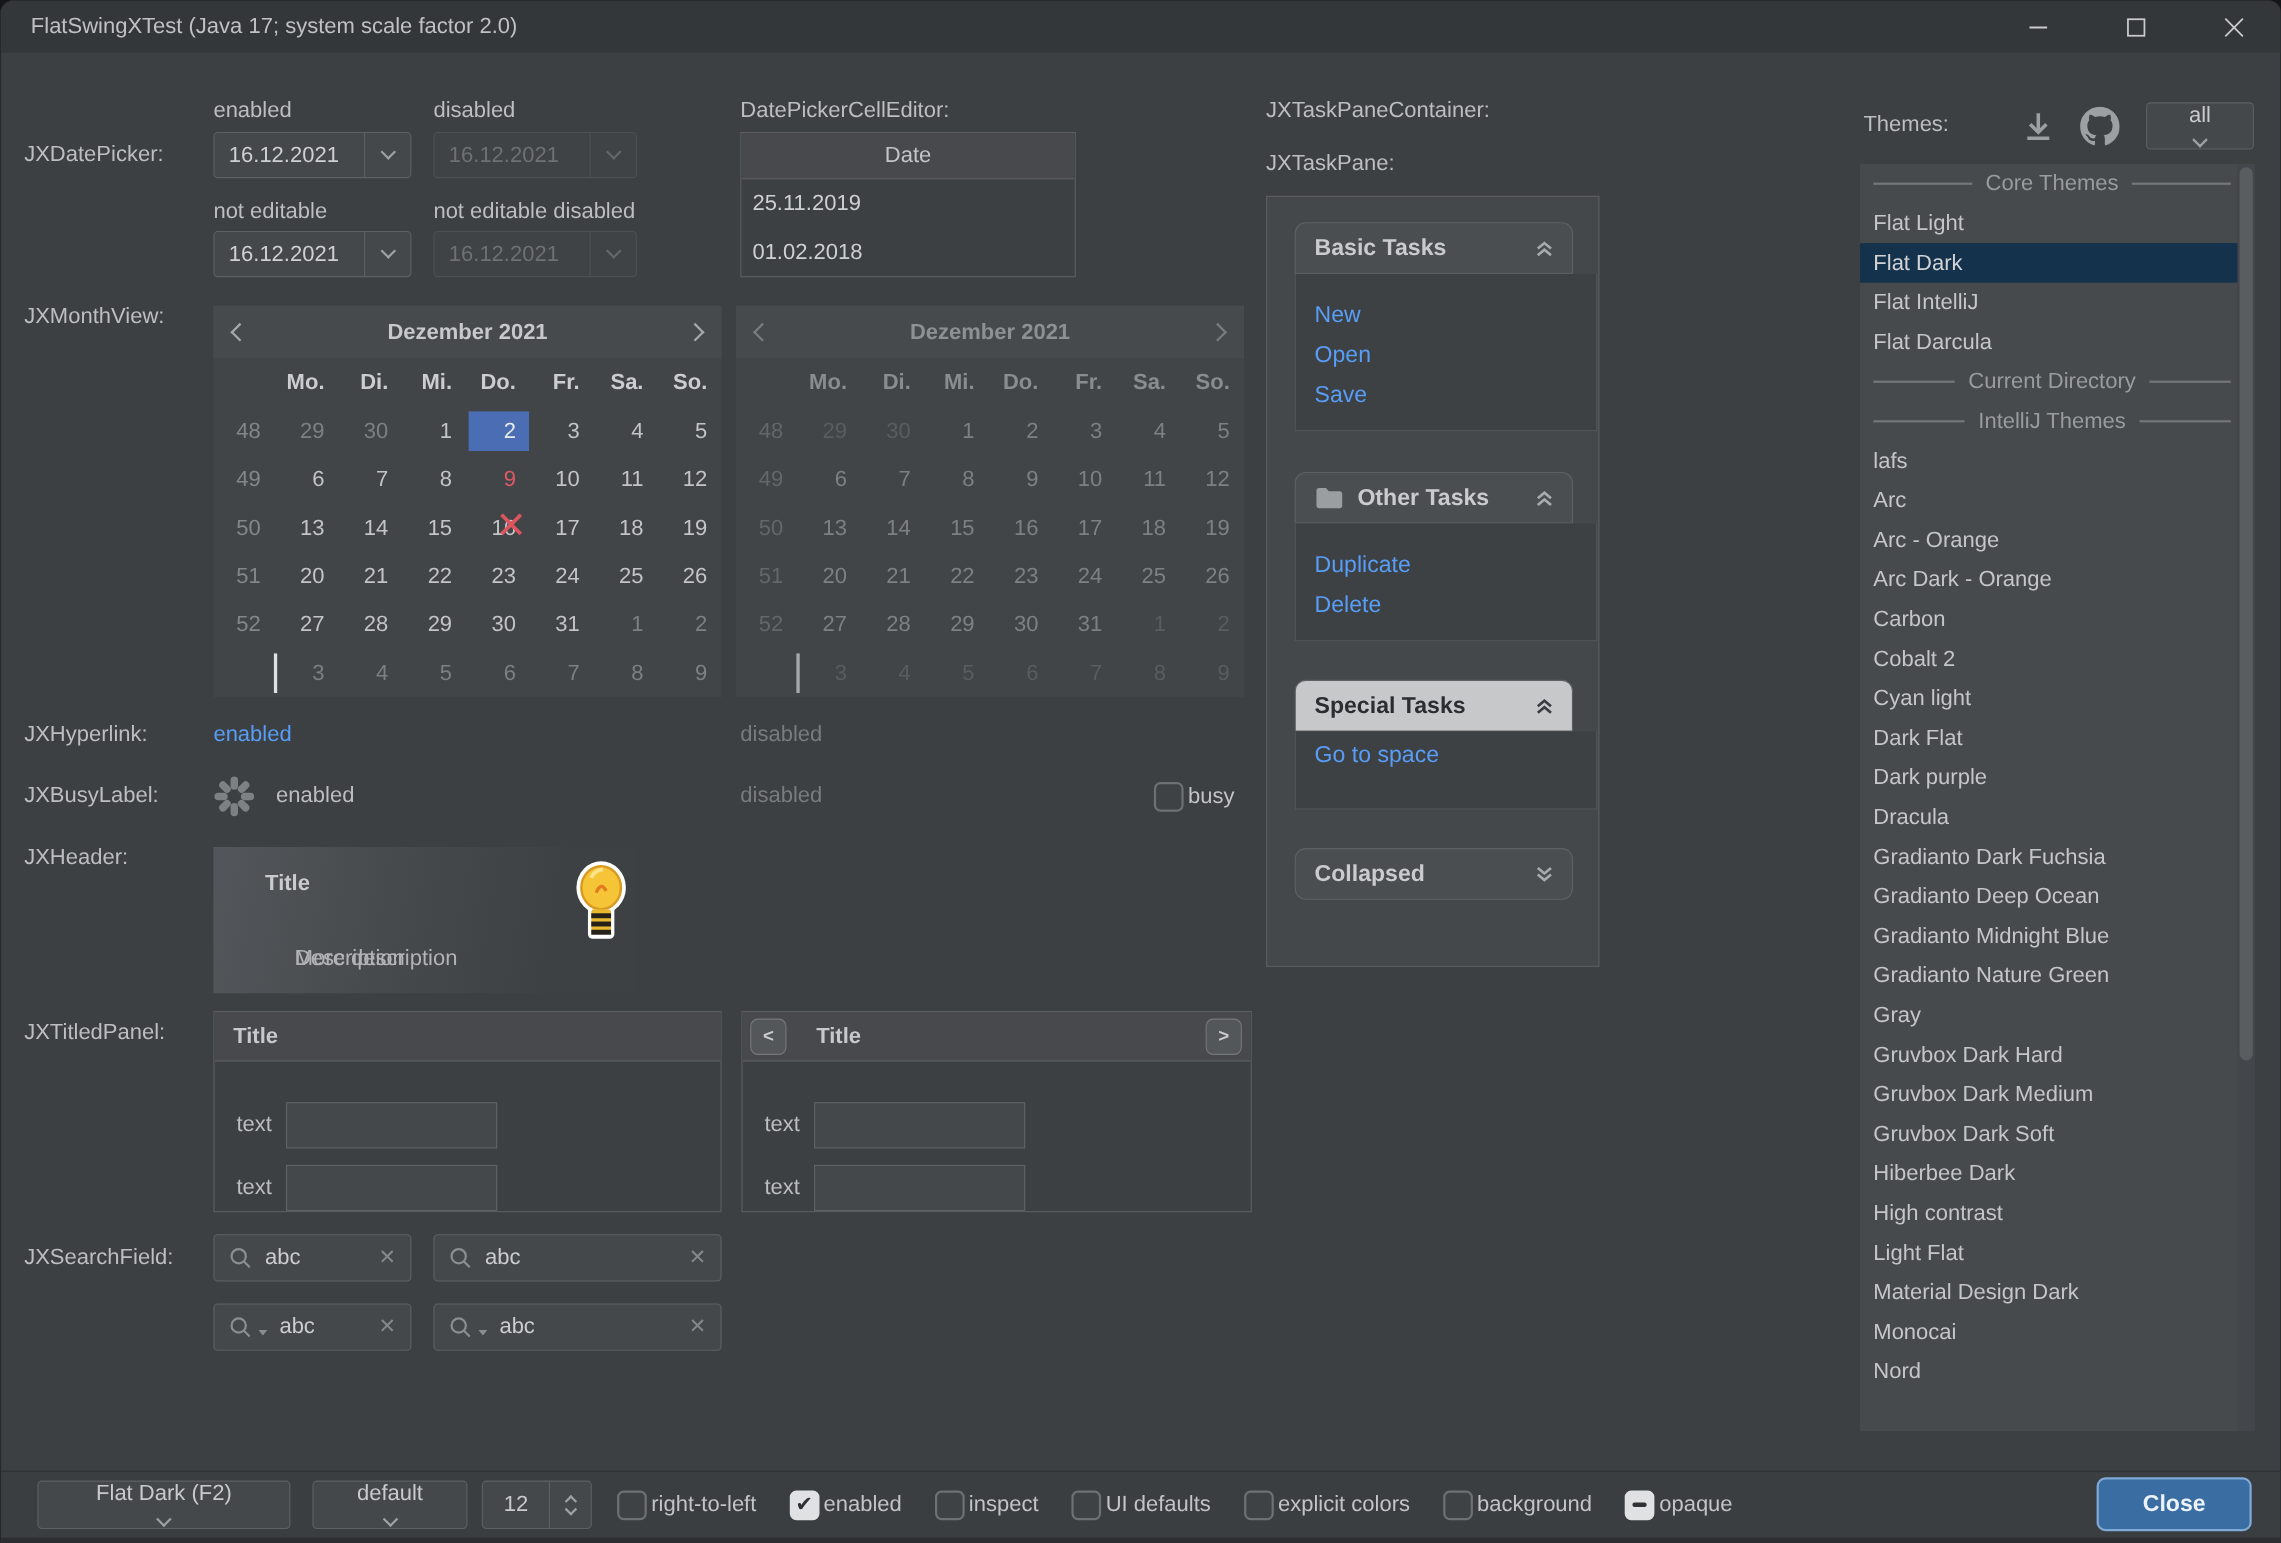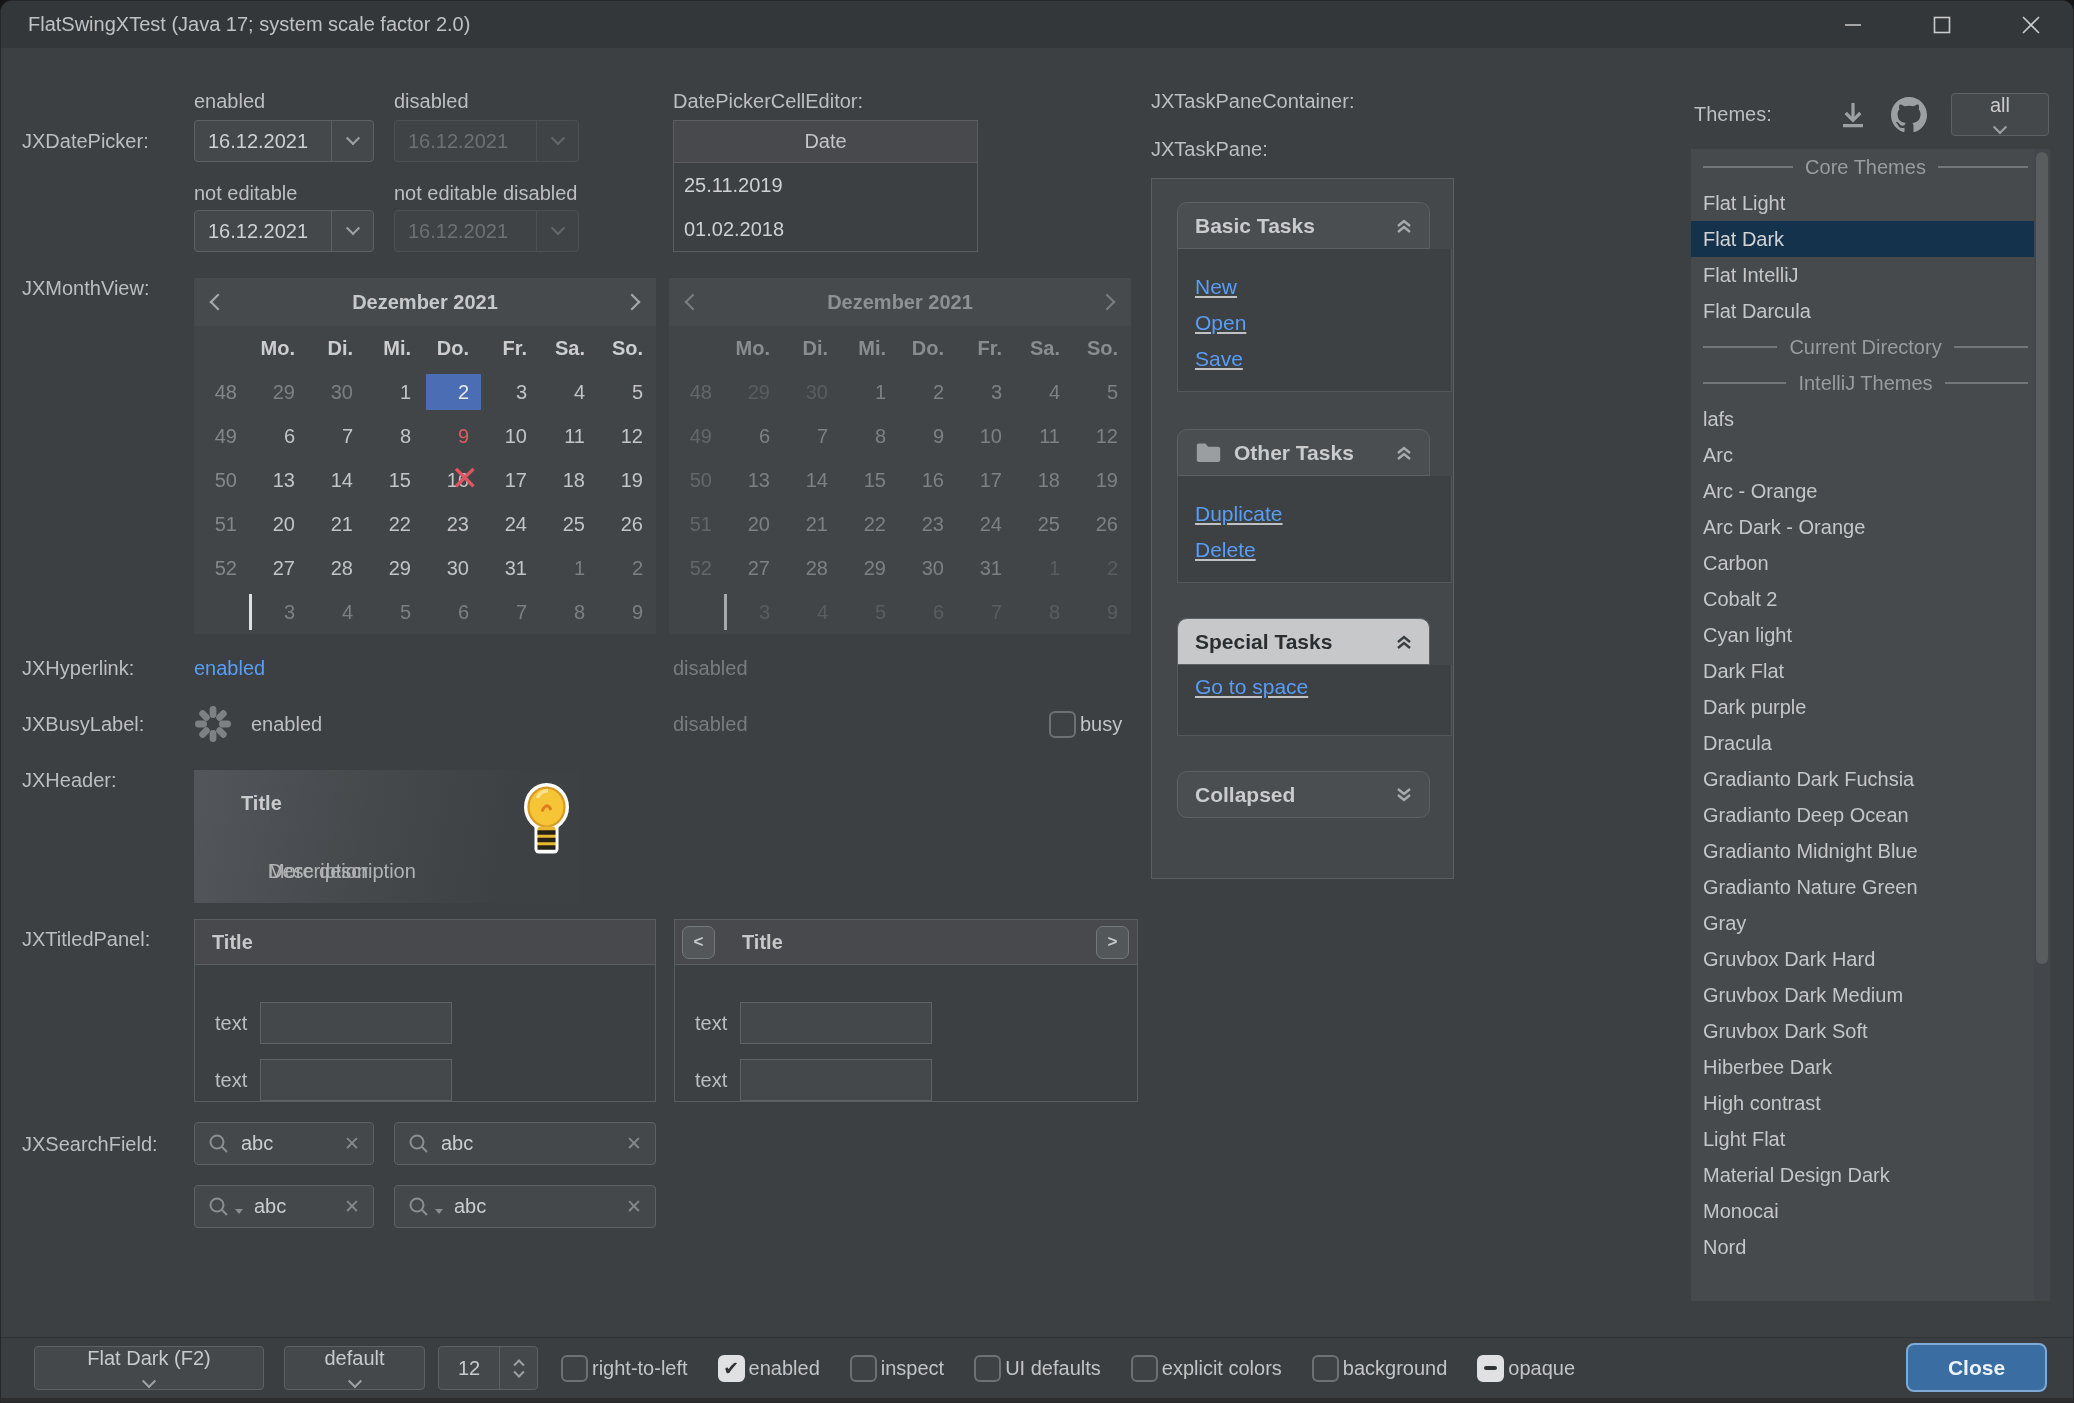--- a/index.html
+++ b/index.html
@@ -95,21 +95,21 @@
   .sf .val { flex:1; color:#CBCDCF; }
   .sf .clear { color:#85888A; font-size:19px; }
   .sf .dd { width:0; height:0; border-left:4.5px solid transparent; border-right:4.5px solid transparent; border-top:5.5px solid #8B8E90; margin:10px 0 0 -6px; }
 
   
   .tpc { position:absolute; left:1150px; top:177px; width:303px; height:701px; background:#45484B; border:1px solid #5C5F61; }
   .pane-hdr { position:absolute; left:25px; width:253px; height:47px; background:#4B4E51; border:1px solid #5E6163; border-radius:10px 10px 0 0; display:flex; align-items:center; padding:0 15px 0 17px; font-weight:bold; font-size:21px; color:#C9CBCD; gap:12px; }
   .pane-hdr .sp { flex:1; }
   .pane-hdr.rounded { border-radius:10px; }
   .pane-hdr.light { background:#C6C8CA; color:#2B2E30; }
-  .pane-body { position:absolute; left:25px; width:275px; background:#3E4143; border:1px solid #54575A; border-top:none; padding:20px 0 0 17px;text-decoration:underline; }
+  .pane-body { position:absolute; left:25px; width:275px; background:#3E4143; border:1px solid #54575A; border-top:none; padding:20px 0 0 17px; }
   .pane-link { height:36px; display:flex; align-items:center; color:#589DF6; font-size:21px; }
   .dblchev { stroke:#A8ABAD; stroke-width:2.4; fill:none; }
   .pane-hdr.light .dblchev { stroke:#3A3D3F; }
 
   
   .combo { position:absolute; height:43px; background:#45484A; border:1px solid #5E6163; border-radius:4px; display:flex; align-items:center; padding:0 16px; color:#C8CACC;flex-direction:column; }
   .combo .sp { flex:1; }
   .tlist { position:absolute; left:1690px; top:148px; width:359px; height:1152px; background:#474A4C; }
   .titem { height:36px; display:flex; align-items:center; padding-left:12px; color:#C4C6C8; white-space:nowrap; }
   .titem.selected { background:#14324B; color:#D2D4D6; }

